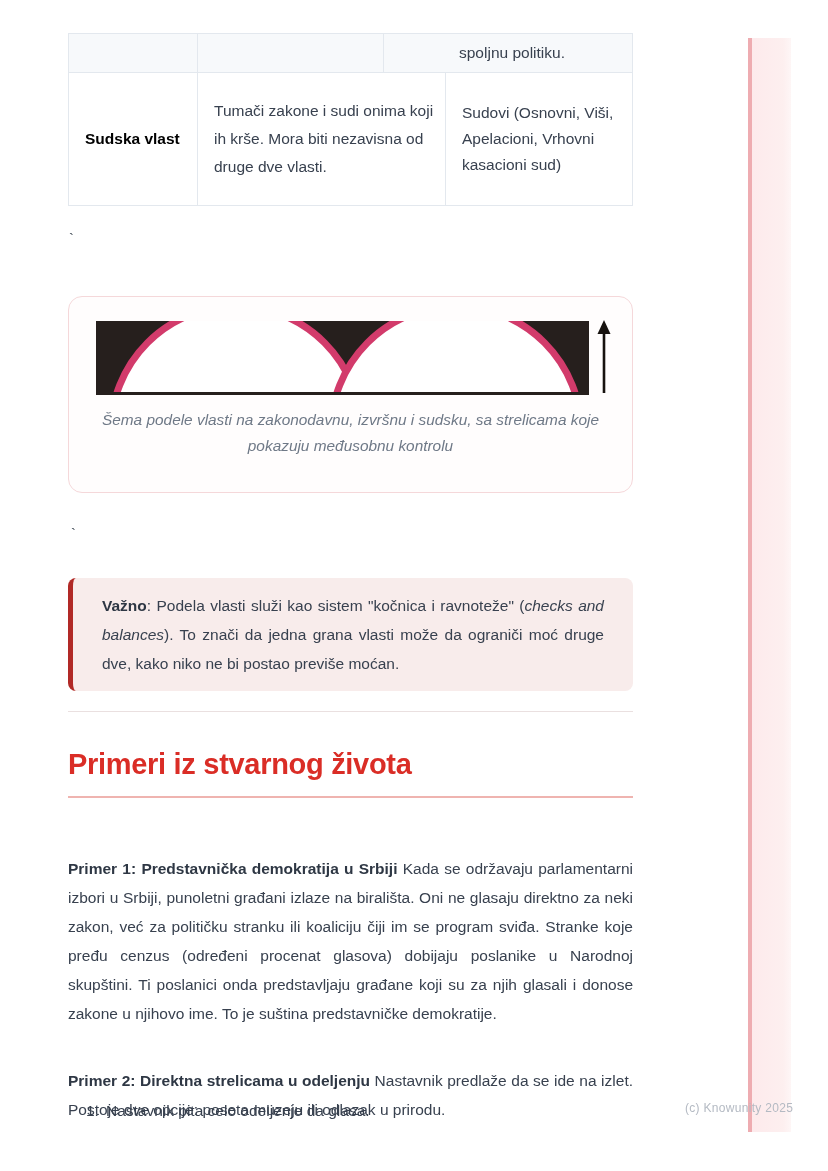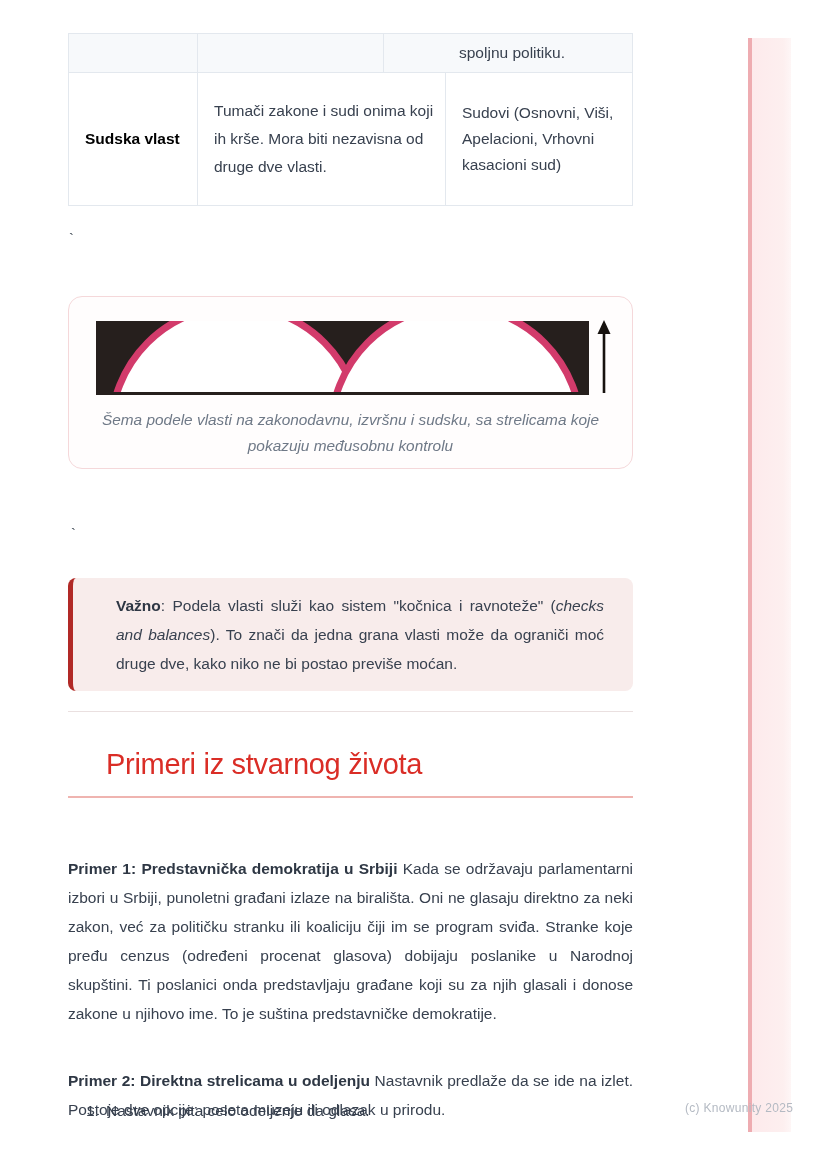--- a/index.html
+++ b/index.html
@@ -27,44 +27,44 @@
   .row-main .t-cell{display:flex;align-items:center;padding:0 8px 0 16px;}
   .cell-bold{font-weight:bold;color:#000000;}
   .lh26{line-height:26px;}
   .lh28{line-height:28px;}
   
   .tick{position:absolute;font-size:15px;color:#3a4450;}
   .tick1{left:69px;top:230px;}
   .tick2{left:71px;top:525px;}
   
   .figure-card{
-    position:absolute;left:68px;top:296px;width:565px;height:173px;
+    position:absolute;left:68px;top:296px;width:565px;height:197px;
     box-sizing:border-box;background:#fffdfd;
     border:1.5px solid #f5d8da;border-radius:14px;
   }
   .banner{position:absolute;left:27px;top:24px;width:493px;height:74px;display:block;}
   .arrow-svg{position:absolute;left:526px;top:23px;display:block;}
   .fig-caption{
     position:absolute;left:50%;transform:translateX(-50%);top:110px;width:515px;
     text-align:center;font-style:italic;color:#6f7987;
     font-size:15.4px;line-height:26px;
   }
   
   .callout{
     position:absolute;left:68px;top:578px;width:565px;box-sizing:border-box;
     background:#f8eceb;border-left:5px solid #b12926;border-radius:8px;
-    padding:13px 29px 13px 43px;
+    padding:13px 29px 13px 29px;
     font-size:15.5px;line-height:29px;text-align:justify;color:#38414f;
   }
   .callout b{color:#2e3744;}
   
   .divider{position:absolute;left:68px;top:711px;width:565px;height:1px;background:#eae0e0;}
   .section-heading{
     position:absolute;left:68px;top:748px;width:565px;
-    font-size:29px;font-weight:normal;color:#da2d26;letter-spacing:-0.3px;margin-left:38px;
+    font-size:29px;font-weight:bold;color:#da2d26;letter-spacing:-0.3px;
   }
   .heading-rule{position:absolute;left:68px;top:796px;width:565px;height:2px;background:#efb4b0;}
   
   .para{
     position:absolute;left:68px;width:565px;
     font-size:15.5px;line-height:29px;text-align:justify;color:#38414f;margin-top:36px;
   }
   .para b{color:#2e3744;}
   .para1{top:818px;}
   .para2{top:1030px;}

